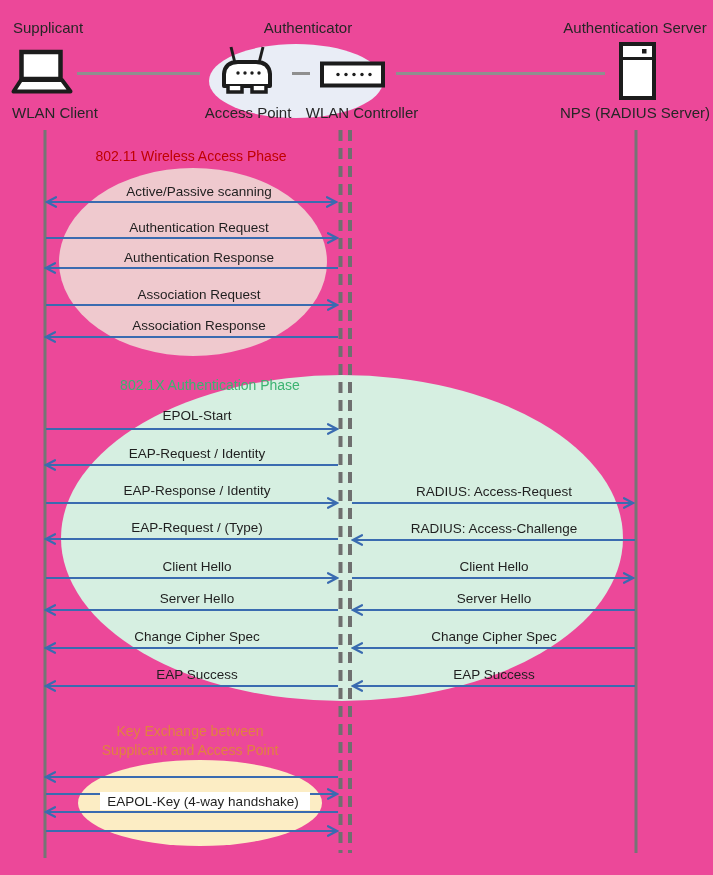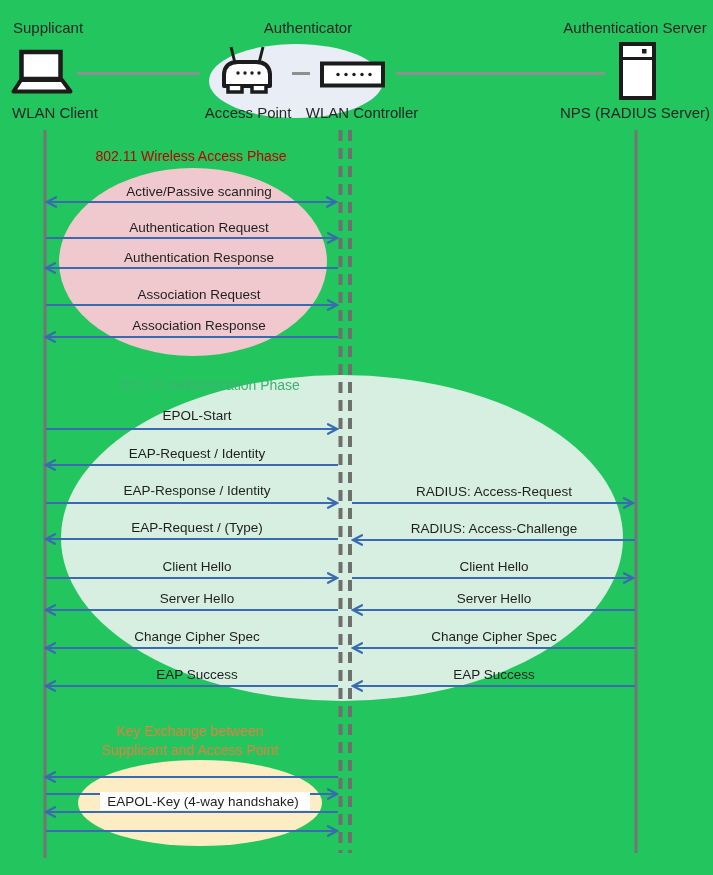--- a/index.html
+++ b/index.html
@@ -1,16 +1,16 @@
 <!DOCTYPE html>
 <html><head>
 <meta charset="utf-8">
 <style>
   html,body { margin:0; padding:0; background:#ffffff; }
-  #stage { position:relative; width:713px; height:875px; background:#22c55e; overflow:hidden; }
+  #stage { position:relative; width:713px; height:875px; background:#ec4899; overflow:hidden; }
   svg { display:block; }
   .msg  { font: 13.5px "Liberation Sans", sans-serif; fill:#1f1f1f; }
   .ttl  { font: 14px "Liberation Sans", sans-serif; }
   .hdr  { font: 15px "Liberation Sans", sans-serif; fill:#262626; }
   .arrow { stroke:#3A6BB0; stroke-width:2; fill:none; }
   .lifeline { stroke:#757575; stroke-width:3; }
   .dashline { stroke:#6F6F6F; stroke-width:4; stroke-dasharray:11 7; }
   .conn { stroke:#8F8F8F; stroke-width:3; }
   .icon { stroke:#1c1c1c; fill:#ffffff; }
 </style>

